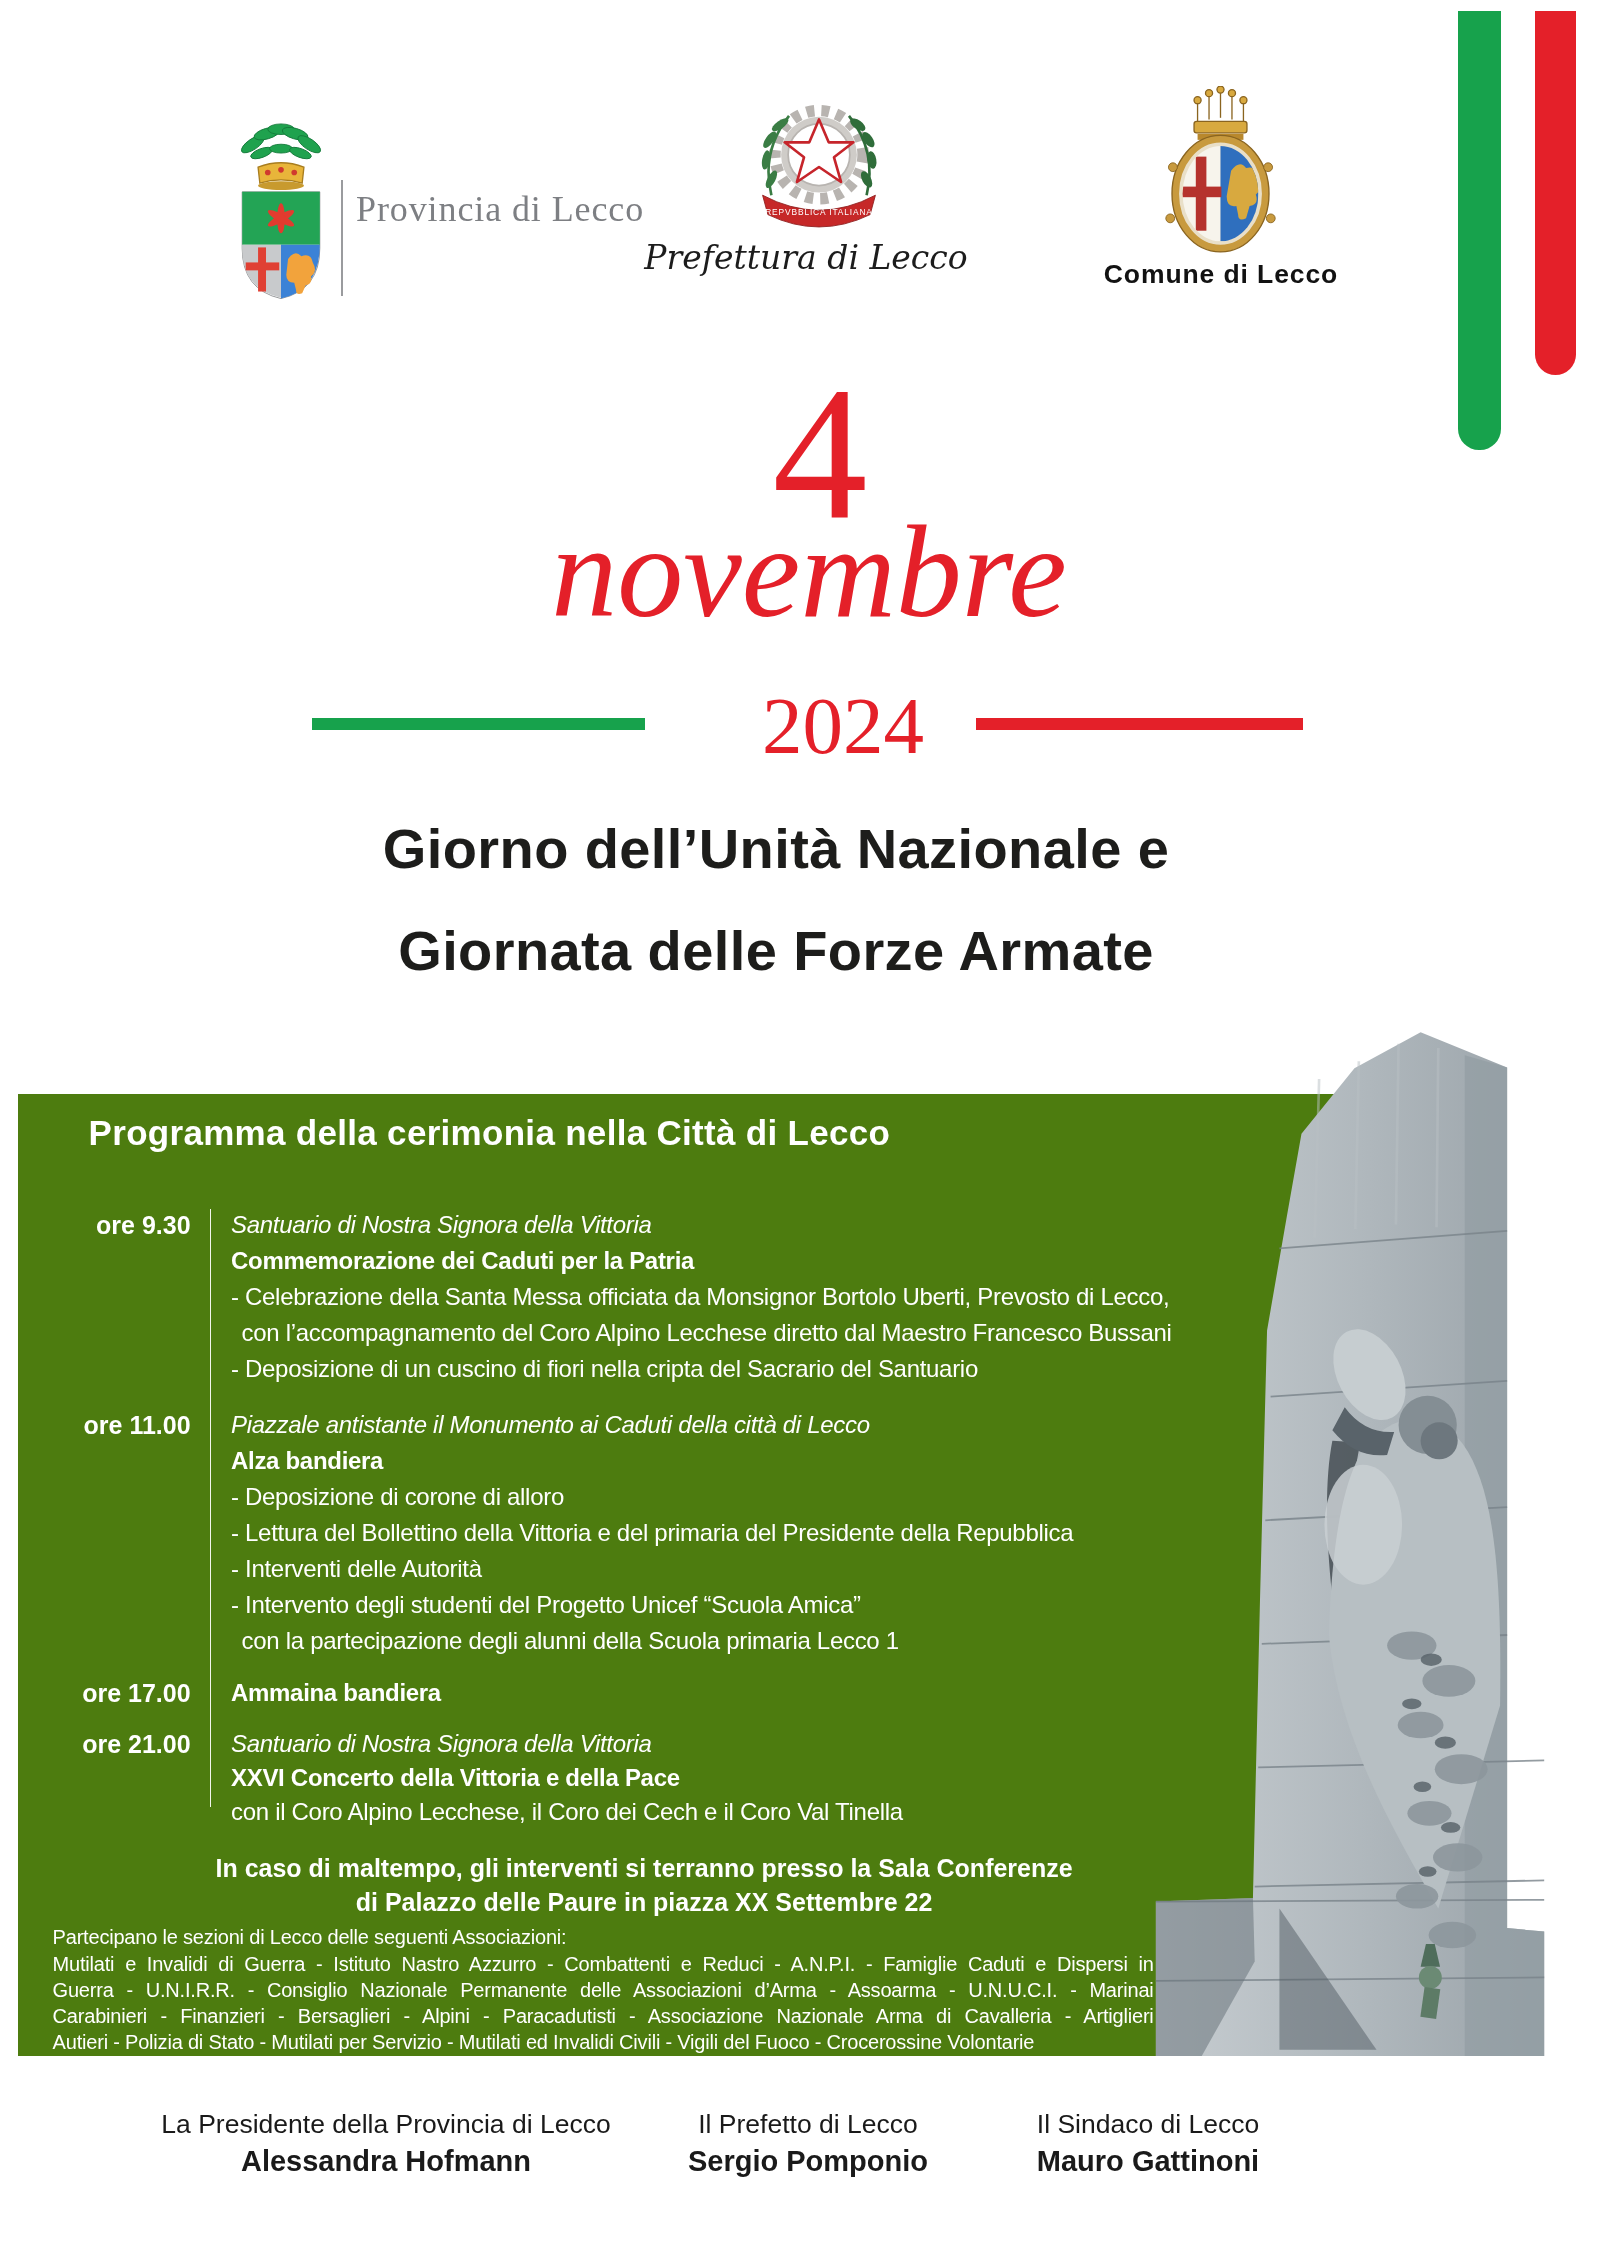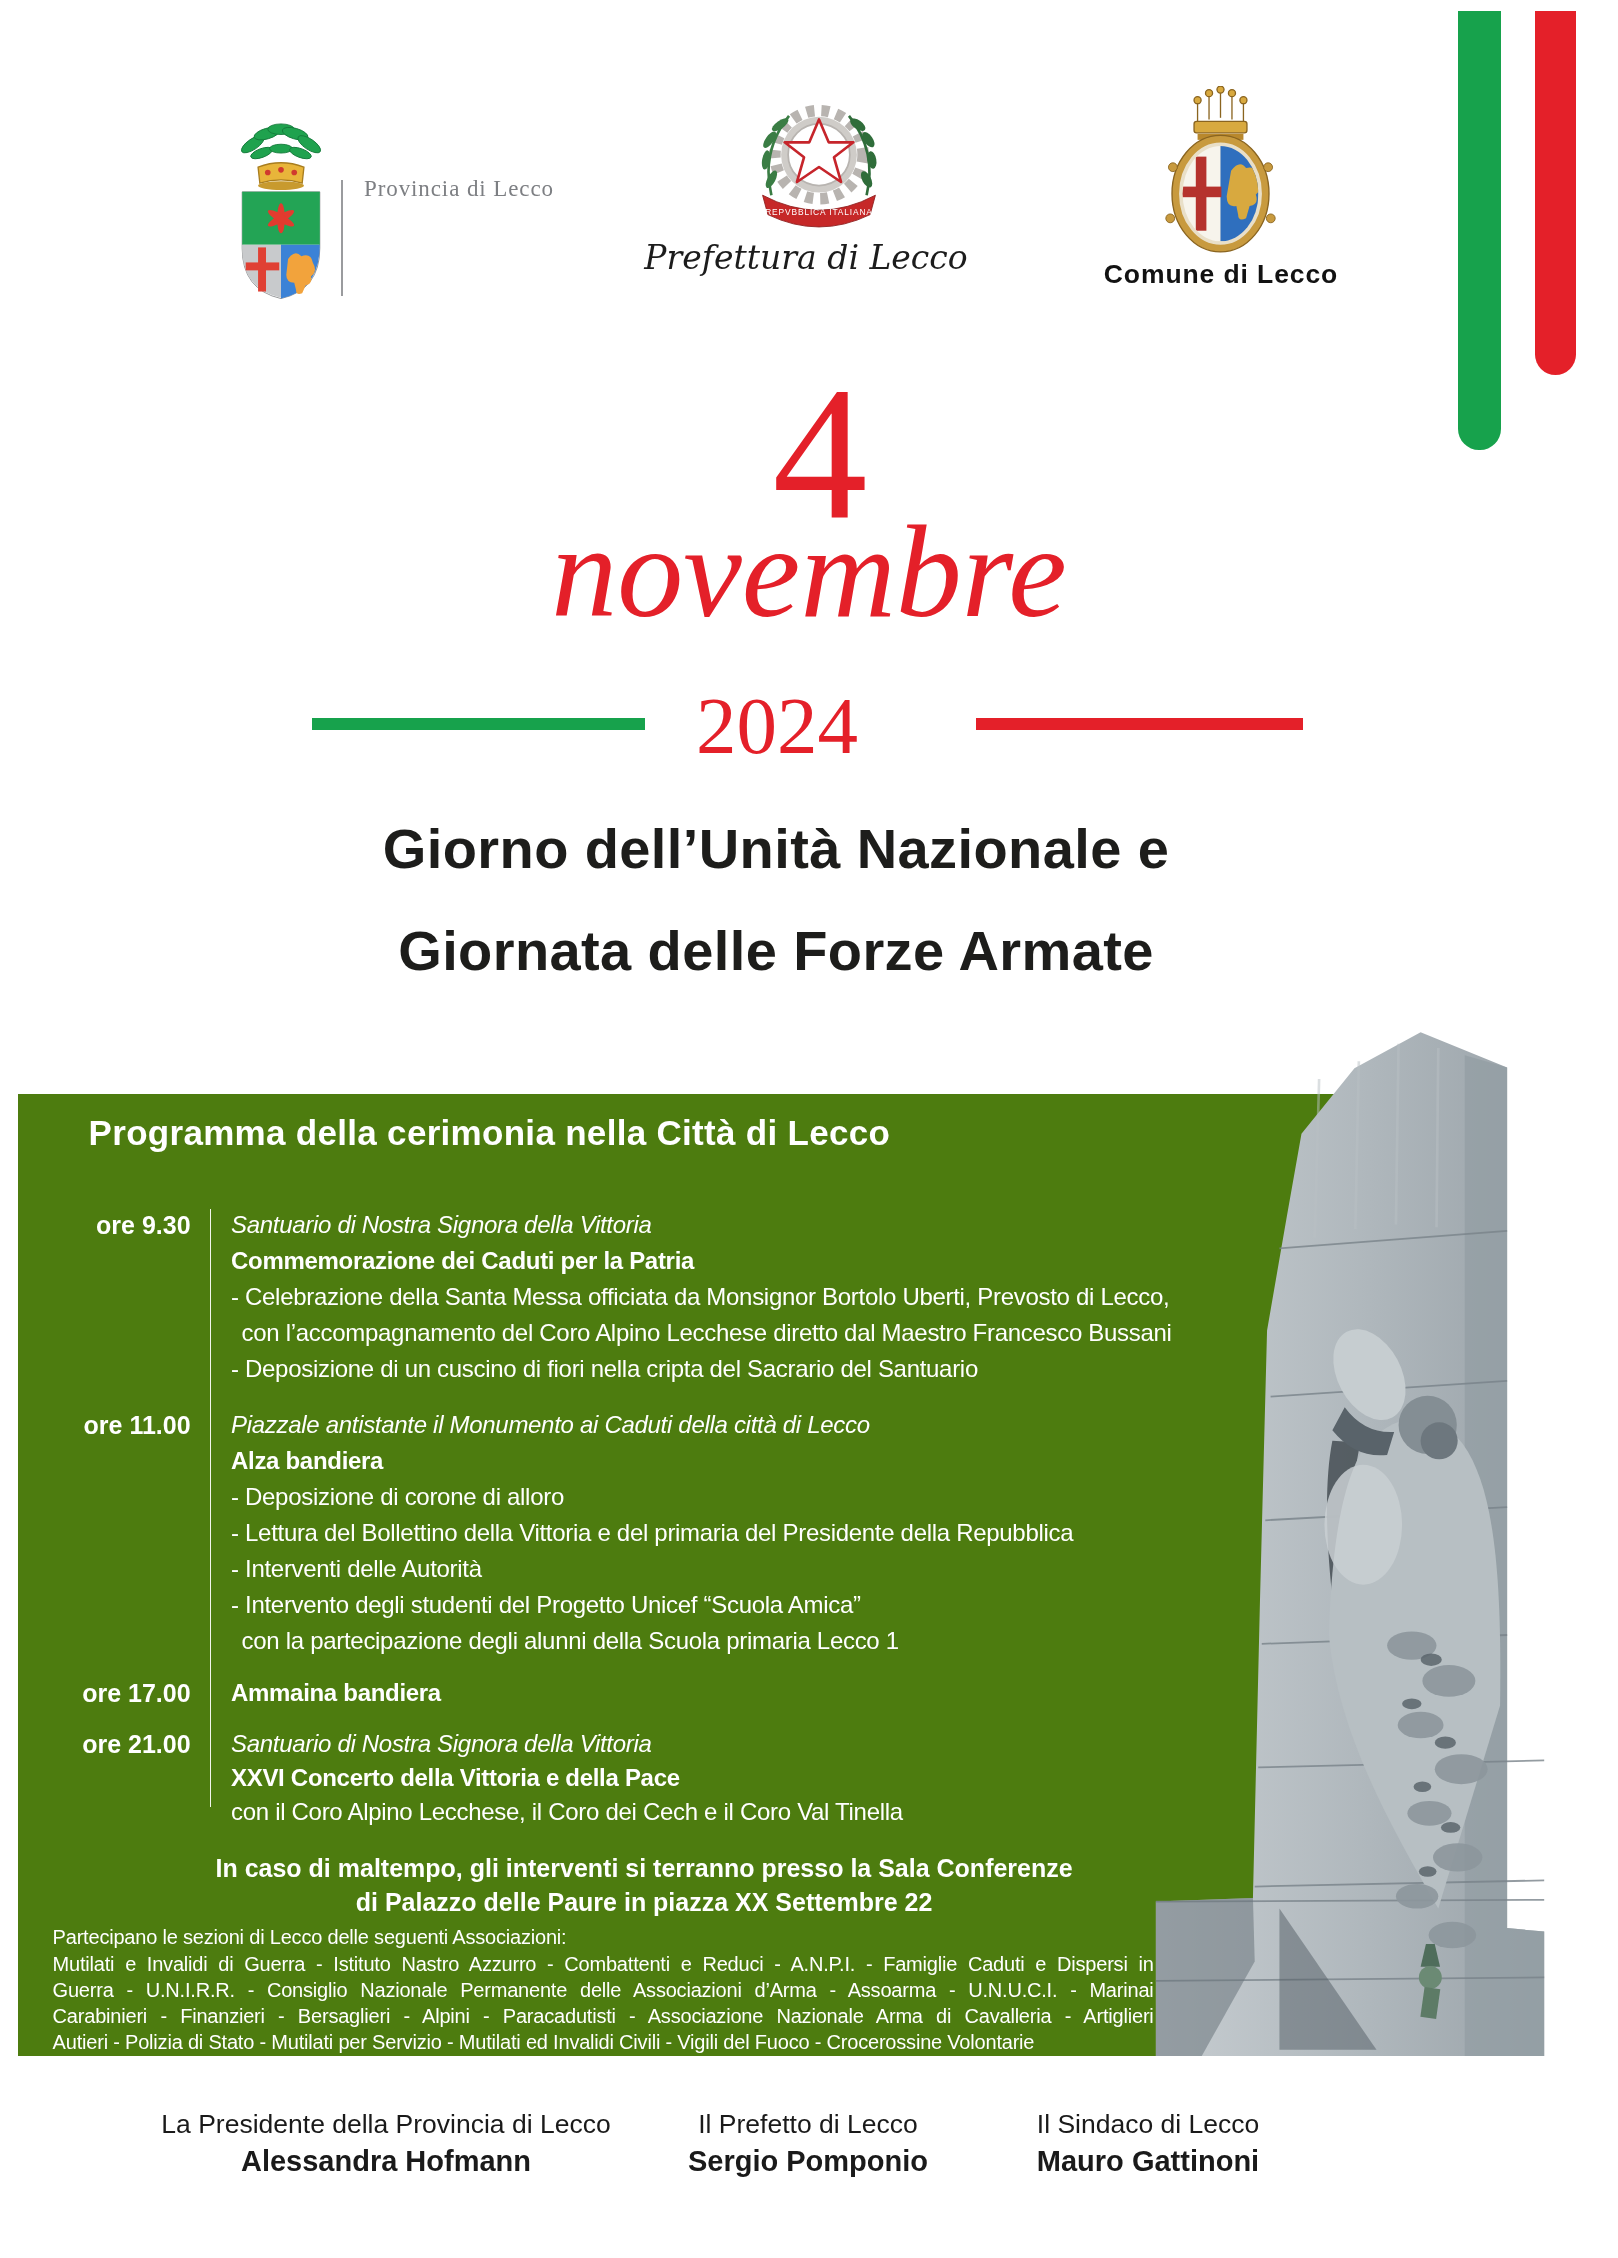--- a/index.html
+++ b/index.html
@@ -7,34 +7,34 @@
        font-family:"Liberation Sans",sans-serif;}
   .abs{position:absolute;}
 
   
   .bar{position:absolute;top:10.6px;}
   .bar-green{left:1458px;width:43px;height:439px;background:#17a24c;border-radius:0 0 21px 21px;}
   .bar-red{left:1535px;width:41px;height:364px;background:#e42029;border-radius:0 0 21px 21px;}
 
   
   .logo-svg{position:absolute;}
-  .provincia-label{left:356px;top:176px;font-family:"Liberation Serif",serif;
-      font-size:23px;color:#7d7f83;letter-spacing:0.9px;margin-left:8px;}
+  .provincia-label{left:356px;top:188px;font-family:"Liberation Serif",serif;
+      font-size:36px;color:#7d7f83;letter-spacing:0.9px;}
   .logo-divider{left:341px;top:180px;width:1.8px;height:116px;background:#9a9b9e;}
   .prefettura-label{left:806px;top:238px;transform:translateX(-50%);
       font-family:"DejaVu Serif",serif;font-style:italic;font-size:33px;color:#1c1c1c;text-align:right;}
   .comune-label{left:1221px;top:259px;transform:translateX(-50%);
       font-size:26.5px;font-weight:bold;color:#121212;letter-spacing:0.9px;}
 
   
   .date-day{left:820px;top:366px;transform:translateX(-50%);color:#e42029;
       font-family:"Liberation Serif",serif;font-size:190px;line-height:176px;}
   .date-month{left:809px;top:501px;transform:translateX(-50%);color:#e42029;
       font-family:"Liberation Serif",serif;font-style:italic;font-size:132px;line-height:141px;}
-  .date-year{left:777px;top:686px;transform:translateX(-50%);color:#e42029;
+  .date-year{left:843px;top:686px;transform:translateX(-50%);color:#e42029;
       font-family:"Liberation Serif",serif;font-size:81px;line-height:81px;}
   .rule{position:absolute;top:718px;height:11.5px;}
   .rule-green{left:312px;width:333px;background:#17a24c;}
   .rule-red{left:976px;width:327px;background:#e42029;}
 
   
   .main-title{left:776px;transform:translateX(-50%);white-space:nowrap;
       font-size:56px;font-weight:bold;color:#1d1d1b;letter-spacing:0.4px;}
   .title-1{top:816px;} .title-2{top:918px;}
 

